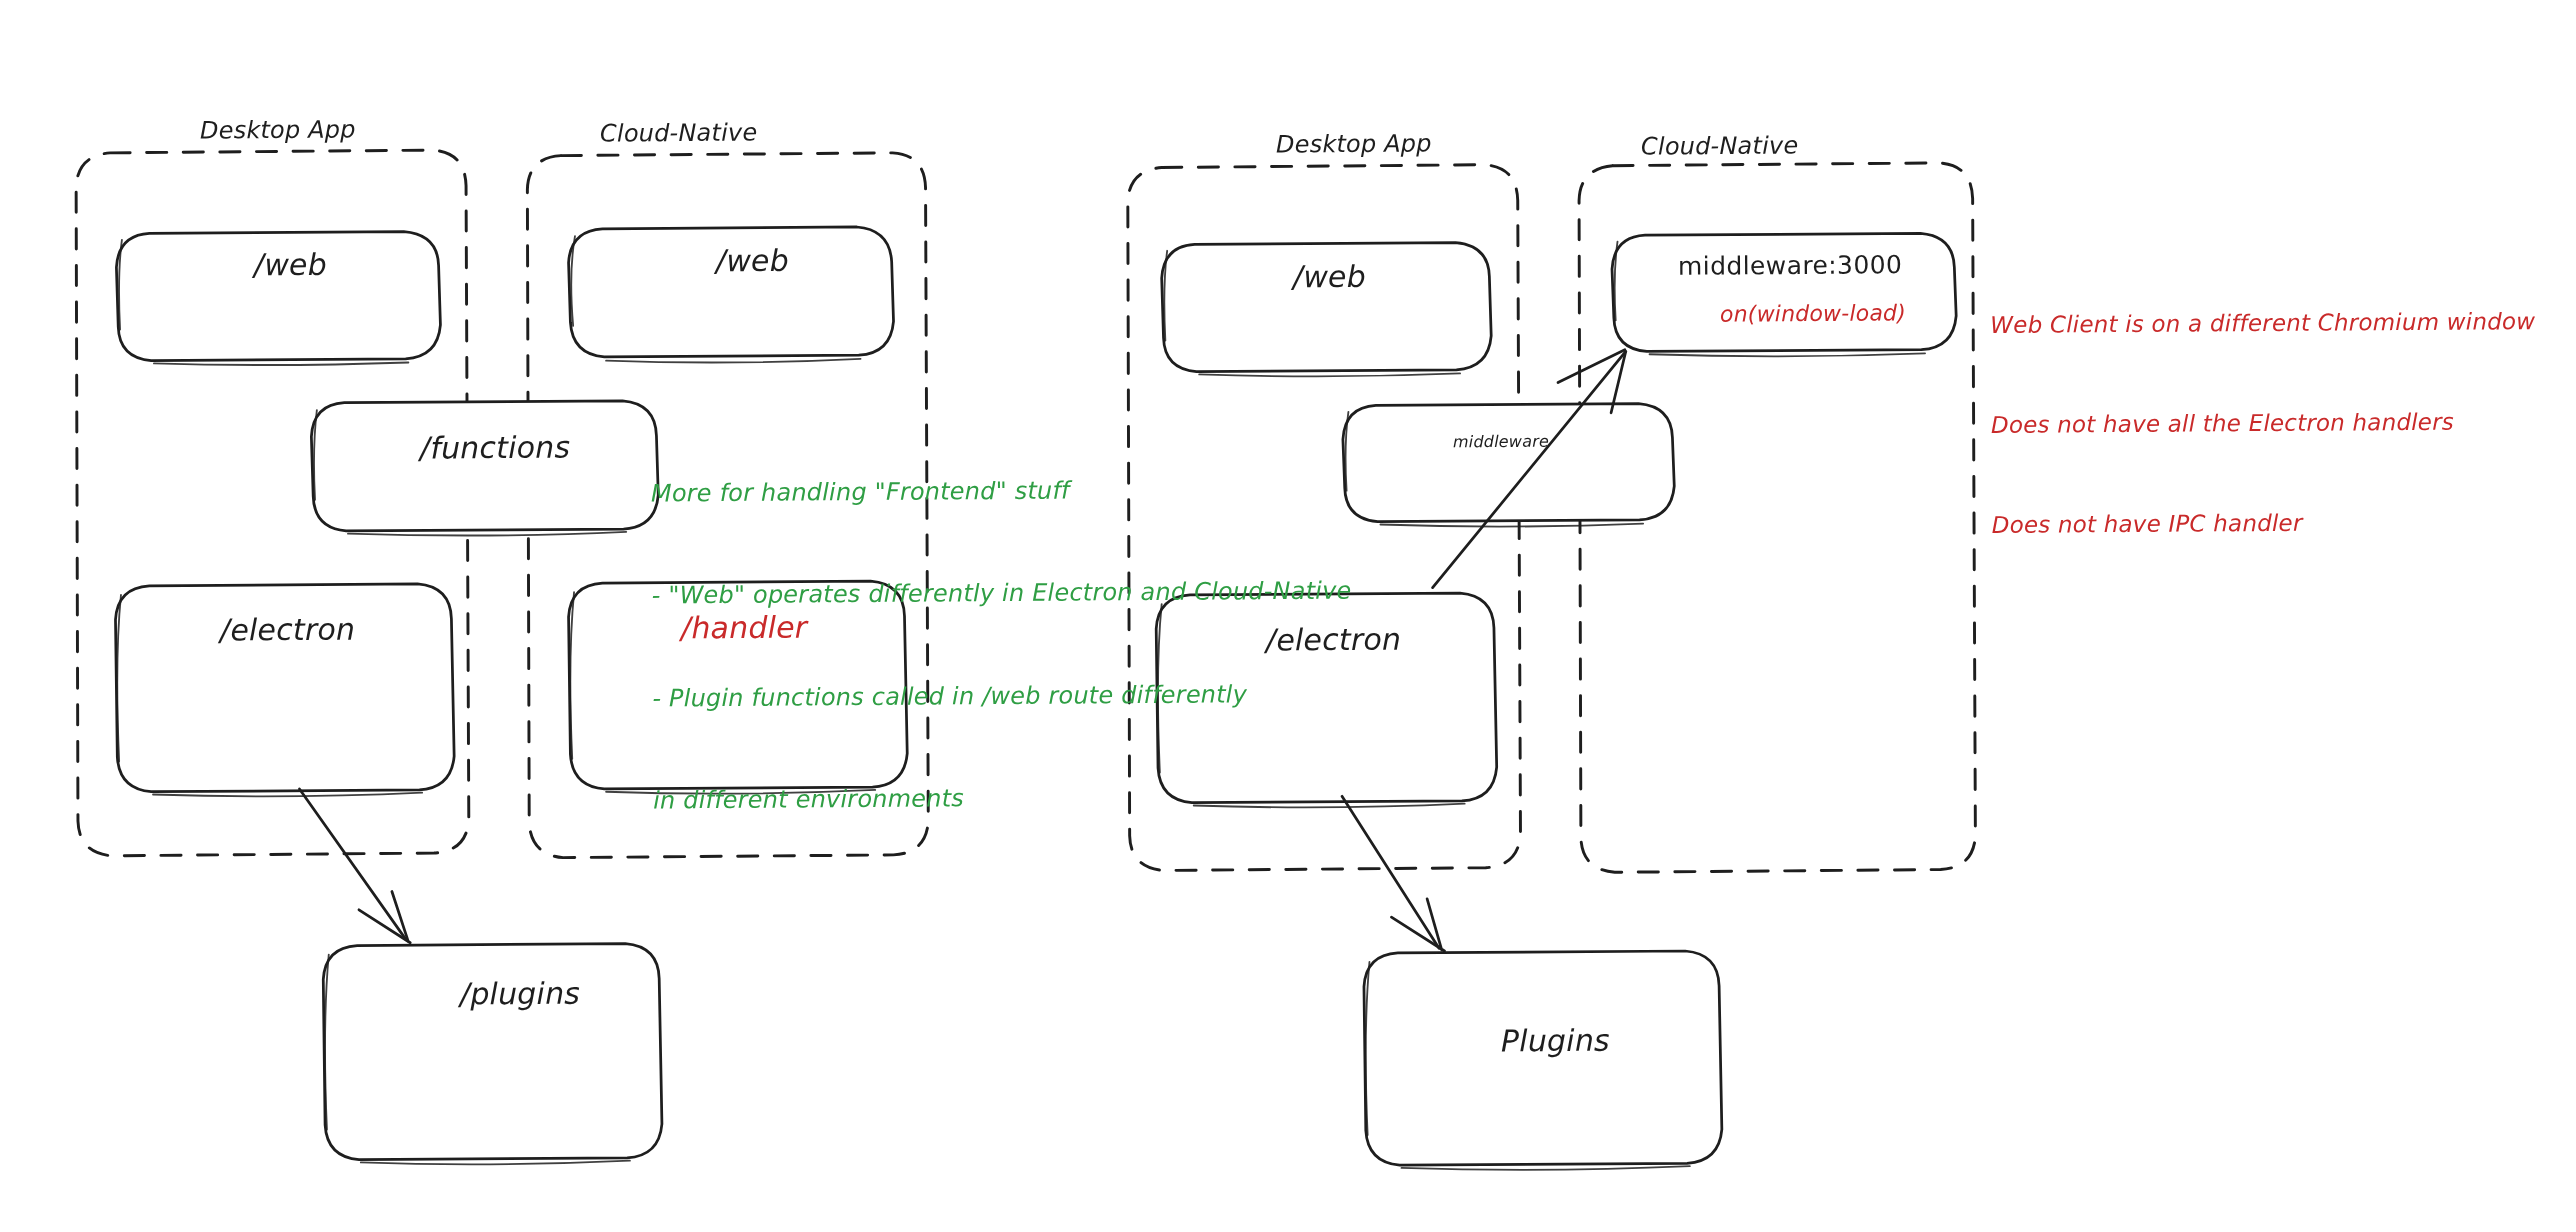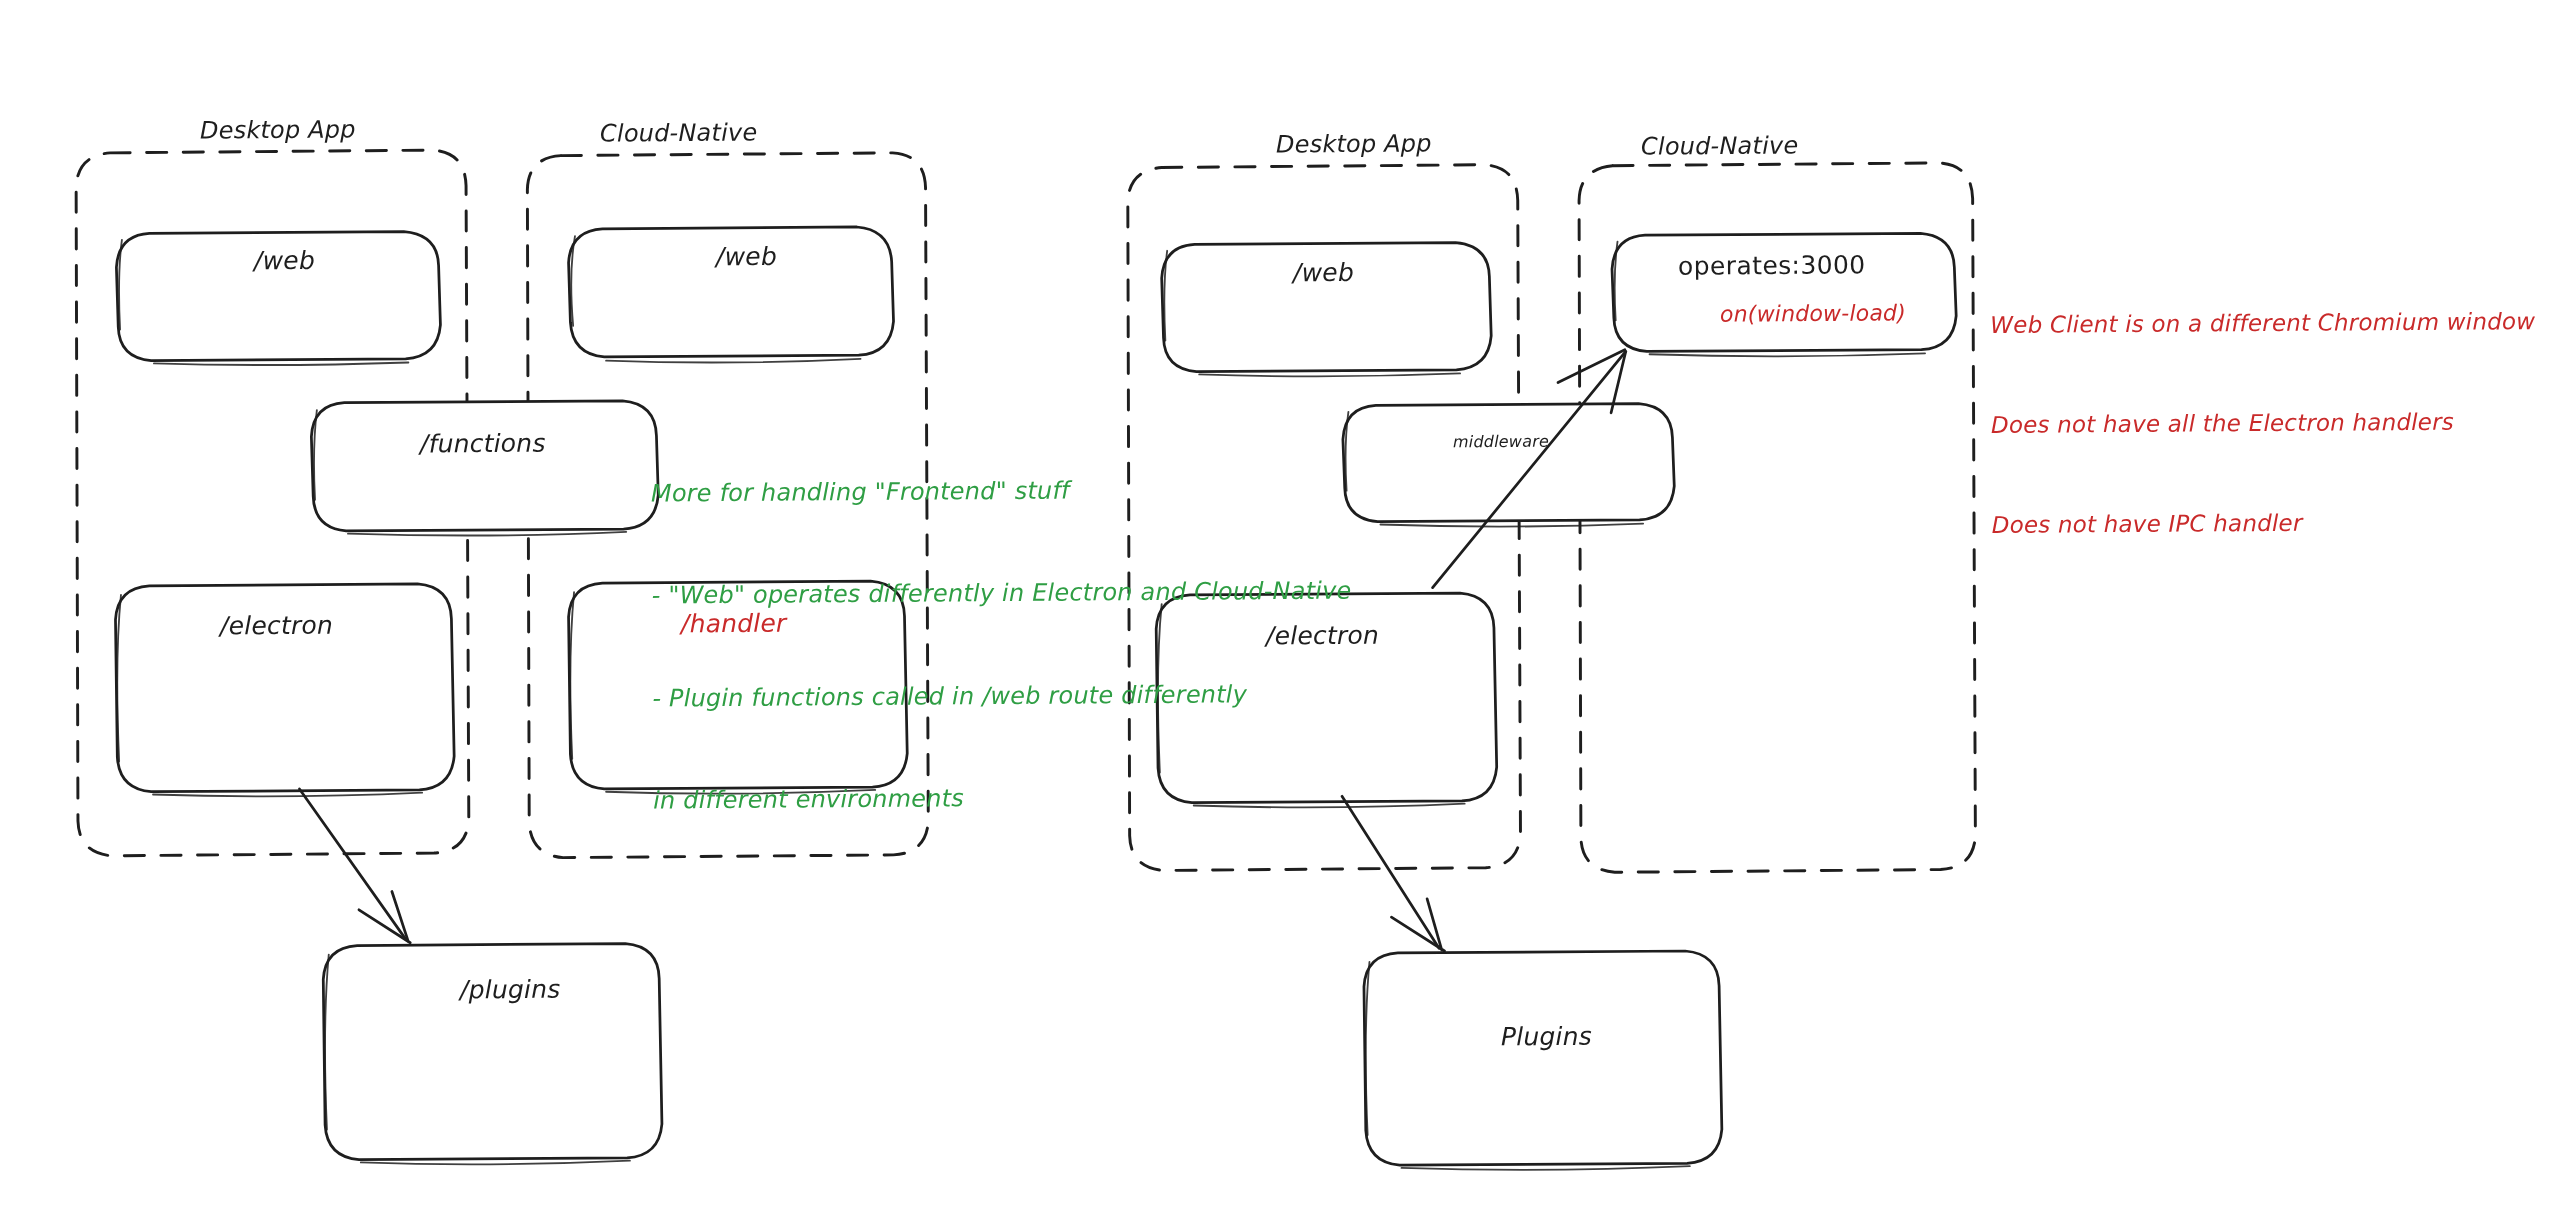--- a/index.html
+++ b/index.html
@@ -26,21 +26,21 @@
     position: absolute;
     font-family: "DejaVu Sans", sans-serif;
     color: #1e1e1e;
     white-space: pre;
     line-height: 1.38;
     letter-spacing: 0.2px;
     font-style: italic;
     transform: rotate(-0.4deg);
   }
   .t-title      { font-size: 24px; }
-  .t-box        { font-size: 25px; }
+  .t-box        { font-size: 30px; }
   .t-annot-green{ font-size: 24px; color: #2f9e44; font-style: italic; line-height: 1.42; }
   .t-annot-red  { font-size: 23px; color: #c92a2a; font-style: italic; line-height: 1.45; }
   .t-red        { color: #c92a2a; }
   .t-mono-ish   { font-style: normal; font-size: 25px; letter-spacing: 0.4px; }
 </style>
 </head>
 <body>
 
 <div id="canvas">
 
@@ -168,21 +168,21 @@
   <div class="hand-text t-box" style="left:420px; top:427px;">/functions</div>
   <div class="hand-text t-box" style="left:220px; top:609px;">/electron</div>
   <div class="hand-text t-box t-red" style="left:681px; top:607px;">/handler</div>
   <div class="hand-text t-box" style="left:460px; top:973px;">/plugins</div>
 
   <div class="hand-text t-title" style="left:1276px; top:128px;">Desktop App</div>
   <div class="hand-text t-title" style="left:1641px; top:130px;">Cloud-Native</div>
 
   <div class="hand-text t-box" style="left:1293px; top:256px;">/web</div>
 
-  <div class="hand-text t-box t-mono-ish" style="left:1678px; top:249px;">operates:3000</div>
+  <div class="hand-text t-box t-mono-ish" style="left:1678px; top:249px;">middleware:3000</div>
   <div class="hand-text t-red" style="left:1720px; top:299px; font-size:22px; font-style:italic;">on(window-load)</div>
 
   <div class="hand-text t-box" style="left:1453px; top:431px; font-size:16px;">middleware</div>
   <div class="hand-text t-box" style="left:1266px; top:619px;">/electron</div>
   <div class="hand-text t-box" style="left:1501px; top:1020px;">Plugins</div>
 
   <div class="hand-text t-annot-green" style="left:652px; top:406px;">
     <div>More for handling "Frontend" stuff</div>
     <div>- "Web" operates differently in Electron and Cloud-Native</div>
     <div>- Plugin functions called in /web route differently</div>

